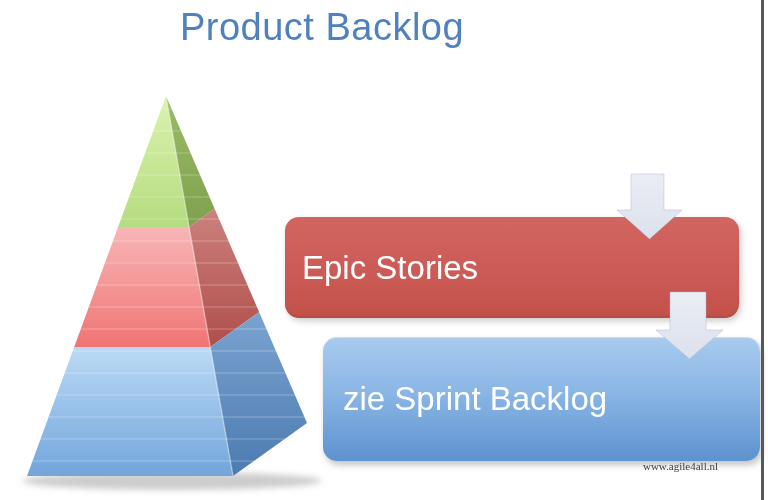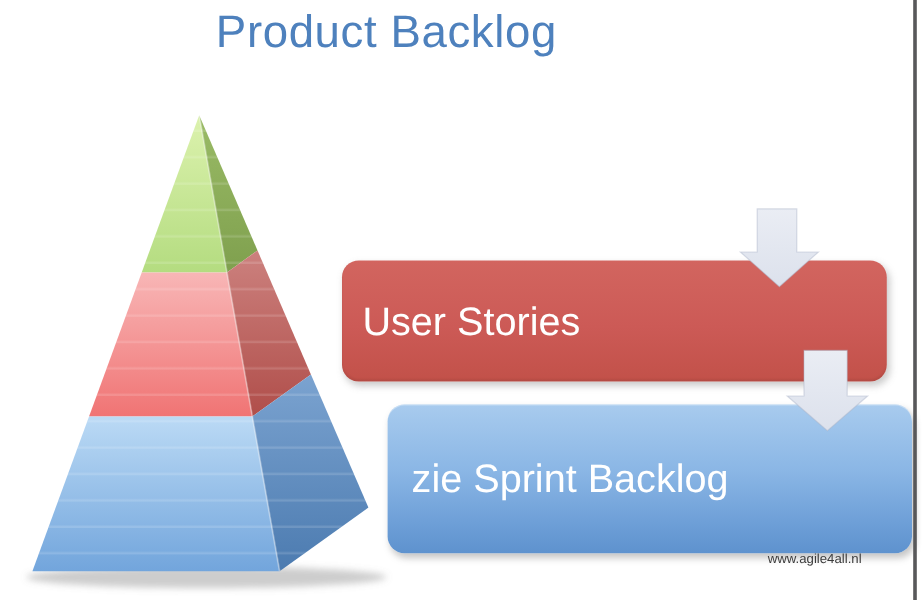--- a/index.html
+++ b/index.html
@@ -49,20 +49,21 @@
     padding-left:20px;
     background:linear-gradient(#A8CBEE 0%, #8AB6E5 45%, #6FA0D8 78%, #5E92CE 100%);
     box-shadow:2px 4px 6px rgba(110,110,110,0.40), inset 0 1px 0 rgba(255,255,255,0.35);
   }
   .watermark{
     position:absolute;
     top:460px;right:50px;
     font-size:11px;
     color:#3C3C3C;
     z-index:8;
+    font-family:Liberation Serif, serif;
   }
   .right-border{
     position:absolute;
     left:761px;top:0;width:3px;height:500px;
     background:#58585A;
     z-index:9;
   }
 </style>
 </head>
 <body>
@@ -114,21 +115,21 @@
     <polygon points="166,96 214.6,208.7 189.1,227" fill="url(#gSideGreen)"></polygon>
     <polygon points="189.1,227 214.6,208.7 259.1,312 210.3,347" fill="url(#gSideRed)"></polygon>
     <polygon points="210.3,347 259.1,312 307,423 233,476" fill="url(#gSideBlue)"></polygon>
 
     <polygon points="166,96 307,423 233,476 27,476" fill="url(#strata)"></polygon>
 
     <line x1="166" y1="96" x2="233" y2="476" stroke="rgba(255,255,255,0.35)" stroke-width="1.5"></line>
   </svg>
 
   <div class="box box-user-stories">
-    <span class="label">User Stories</span>
+    <span class="label">Epic Stories</span>
   </div>
   <div class="box box-sprint-backlog">
     <span class="label">zie Sprint Backlog</span>
   </div>
 
   <svg class="arrow-svg" width="768" height="500" viewBox="0 0 768 500">
     <defs>
       <linearGradient id="gArrow" x1="0" y1="0" x2="0" y2="1">
         <stop offset="0" stop-color="#EAEDF4"></stop>
           <stop offset="1" stop-color="#DCE1EC"></stop>

